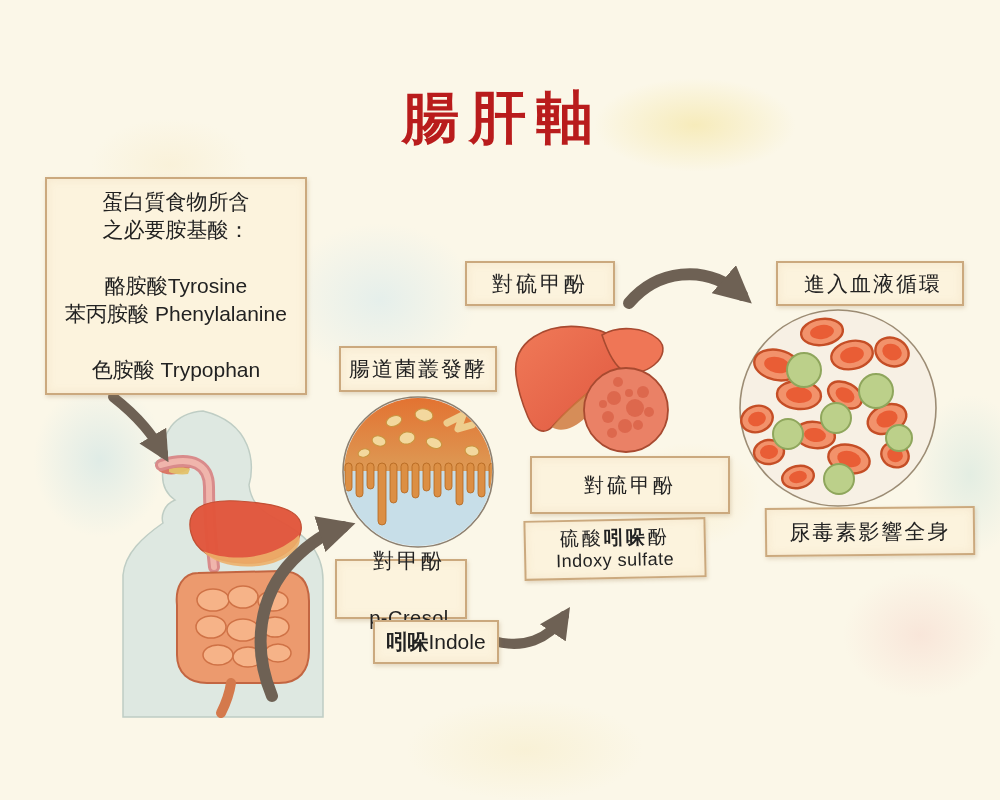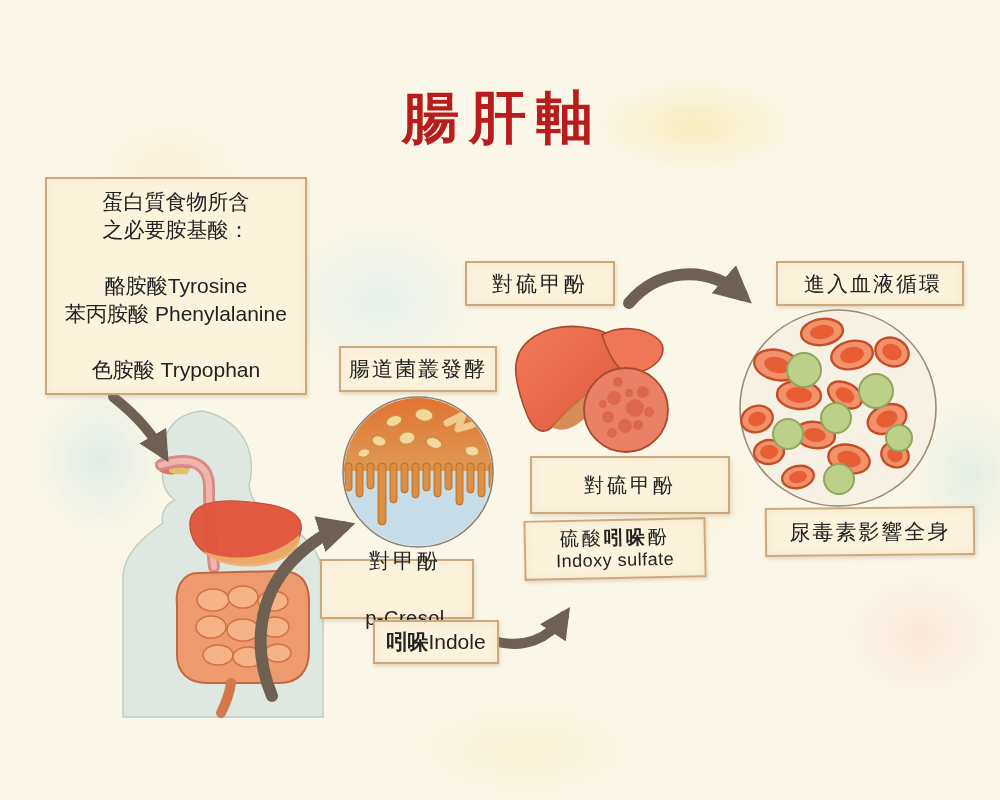--- a/index.html
+++ b/index.html
@@ -44,21 +44,21 @@
     display:block; text-align:center;
     padding:9px 12px;
     font-size:21px; line-height:1.33;
     white-space:pre-line;
   }
   #gut-label   { left:339px; top:346px; width:158px; height:46px; font-size:21px; letter-spacing:2px;align-items:center; }
   #liver-label { left:465px; top:261px; width:150px; height:45px; font-size:21px; letter-spacing:3px; }
   #blood-label { left:776px; top:261px; width:188px; height:45px; font-size:21px; letter-spacing:2px;padding-left:6px; }
   #cresyl-box  { left:510px; top:456px; width:200px; height:58px;margin-left:20px; }
   #indoxyl-box { left:524px; top:519px; width:182px; height:60px; transform:rotate(-1.2deg); }
-  #cresol-box  { left:320px; top:559px; width:154px; height:60px;padding-left:16px; }
+  #cresol-box  { left:335px; top:559px; width:132px; height:60px;padding-left:16px; }
   #indole-box  { left:355px; top:620px; width:126px; height:44px; font-size:21px;margin-left:18px; }
   #uremic-label{ left:765px; top:507px; width:210px; height:49px; font-size:21px; letter-spacing:2px; transform:rotate(-0.6deg); }
   .zh-line  { font-size:20px; letter-spacing:3px; }
   .en-line  { font-size:19px; letter-spacing:0.5px; }
   .zh-bold  { font-weight:bold; }
 </style>
 </head>
 <body>
 
 <div class="wash" id="w1"></div>

